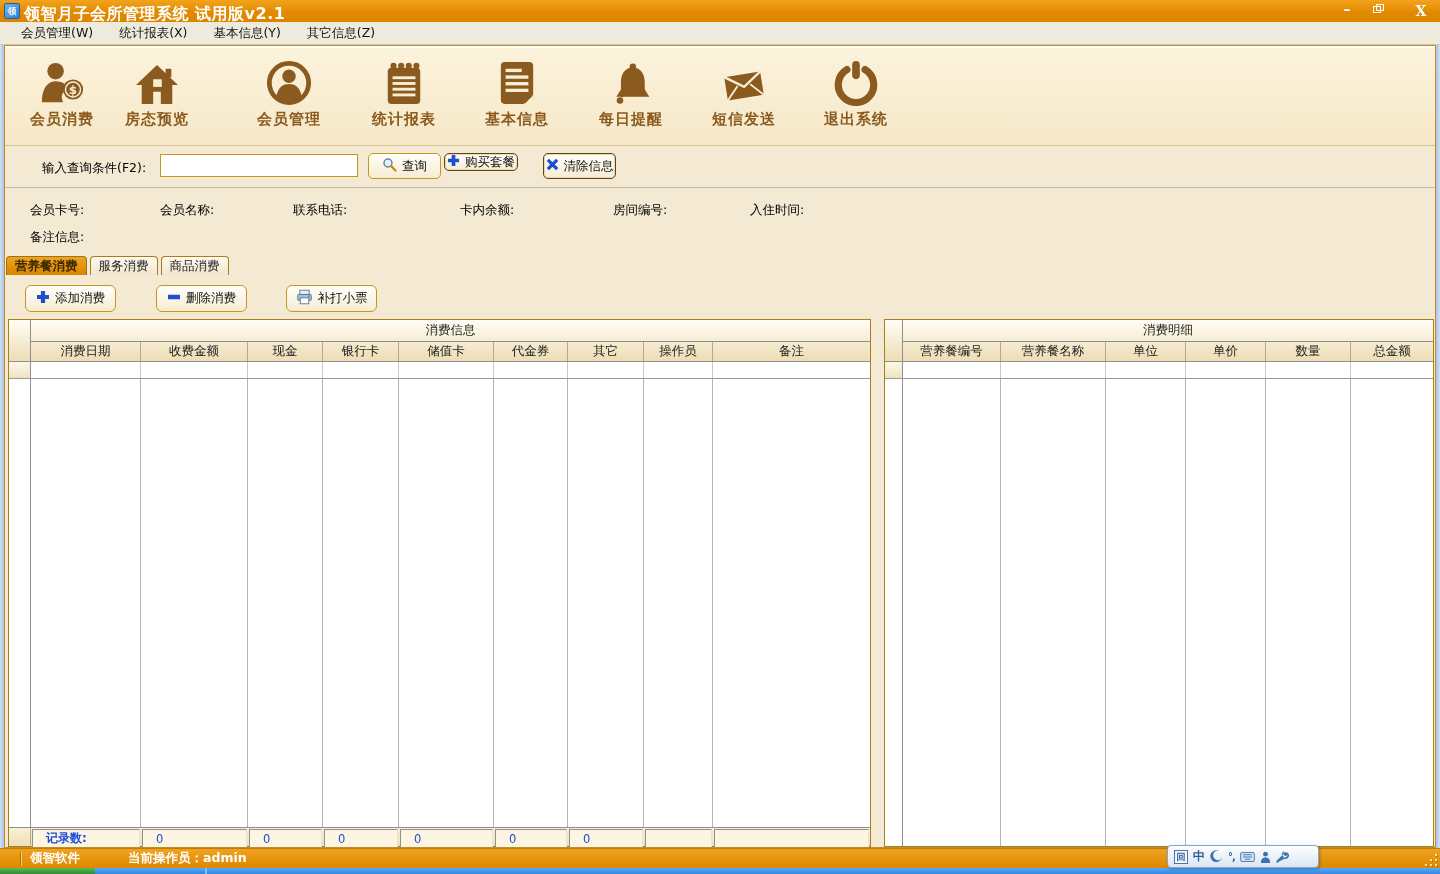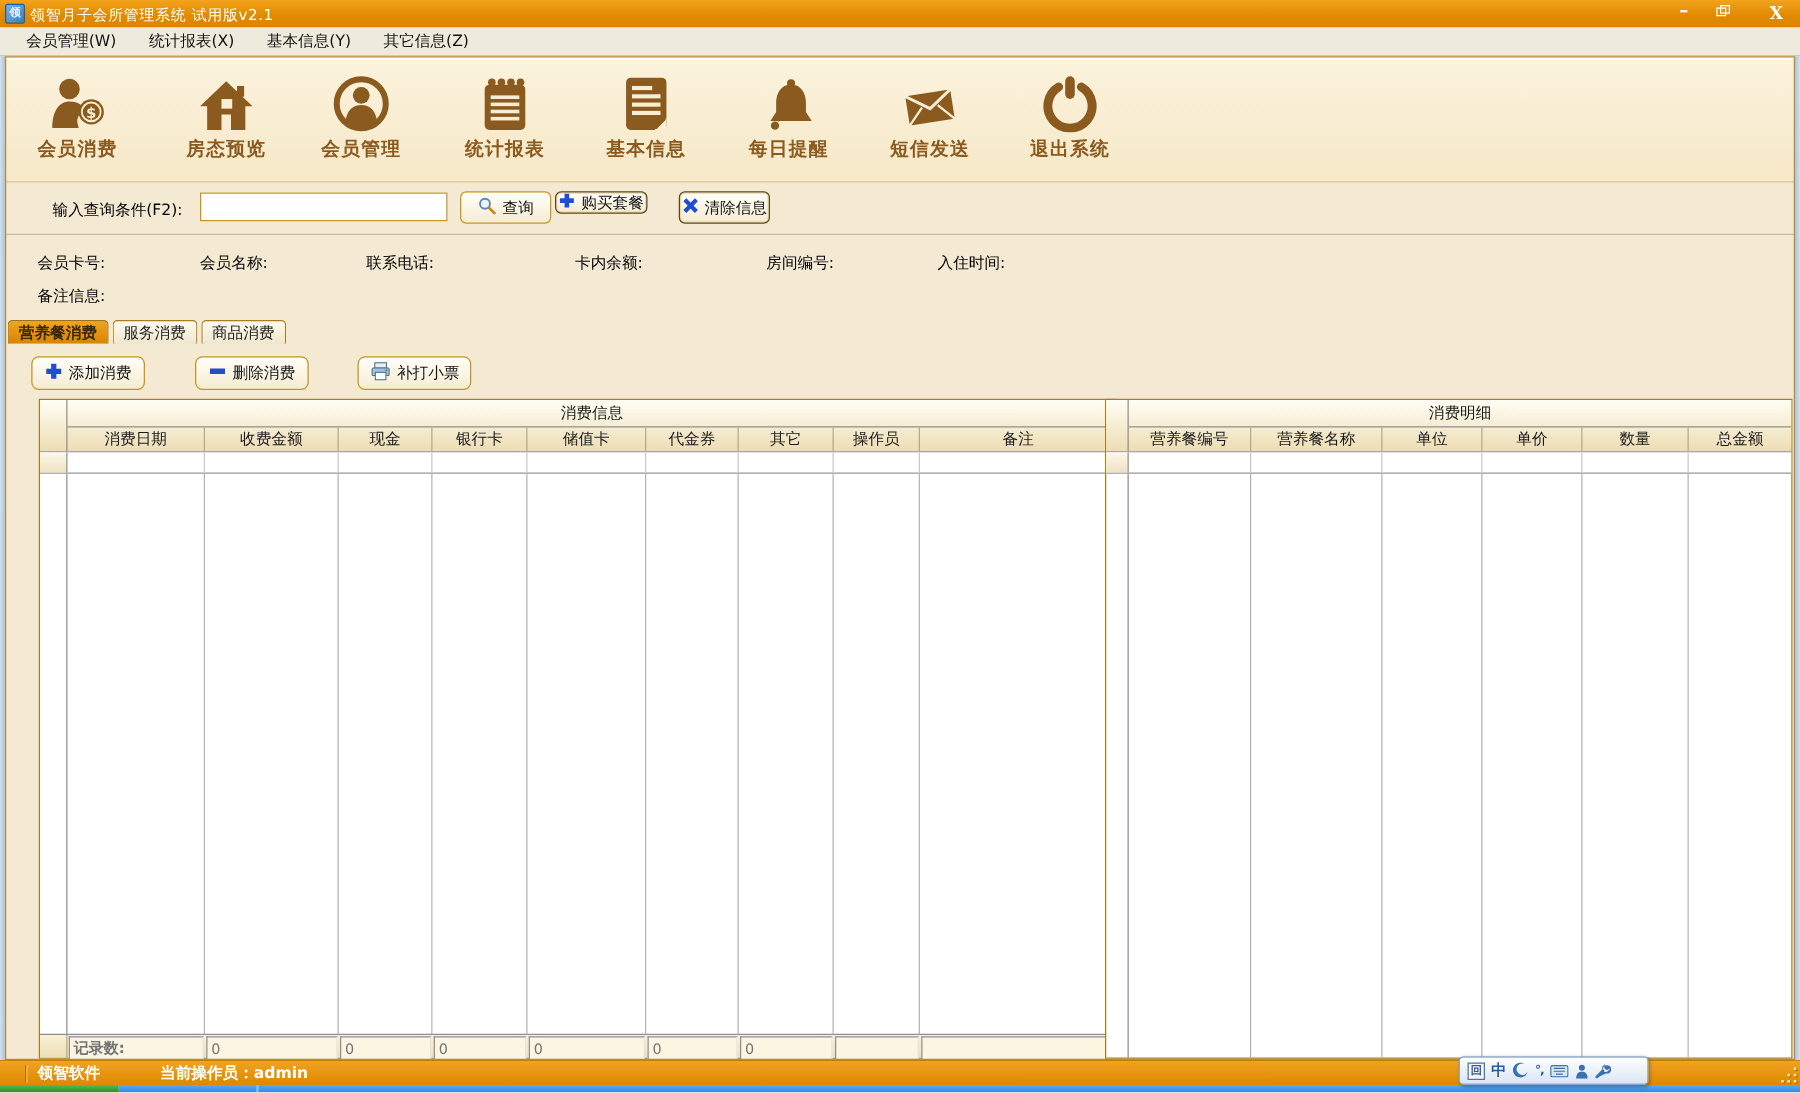--- a/index.html
+++ b/index.html
@@ -7,21 +7,21 @@
   body { font-family:"DejaVu Sans","Liberation Sans",sans-serif; }
   #screen { position:relative; width:1440px; height:874px; background:#F4EAD3; overflow:hidden; }
   .abs { position:absolute; }
 
   
   .titlebar { left:0; top:0; width:1440px; height:22px;
     background:linear-gradient(#F2A41C,#E18A00 55%,#DC8400); display:flex; align-items:center; }
   .app-icon { position:absolute; left:4px; top:3px; width:16px; height:16px; border-radius:2px;
     background:linear-gradient(135deg,#6FB6E8,#2F7FD0); border:1px solid #1C5FA8;
     color:#EAF6FF; font-size:9px; line-height:14px; text-align:center; font-weight:bold; }
-  .title-text { position:absolute; left:24px; top:4px; color:#FFFFFF; font-size:12px; font-weight:normal; letter-spacing:.5px;text-align:center; }
+  .title-text { position:absolute; left:24px; top:4px; color:#FFFFFF; font-size:16px; font-weight:bold; letter-spacing:.5px;text-align:center; }
   .win-btn { position:absolute; top:2px; width:22px; height:18px; color:#FFFFFF; text-align:center;
     font-weight:bold; cursor:default; }
   .btn-min { left:1336px; font-size:14px; line-height:14px; }
   .btn-restore { left:1368px; }
   .restore-glyph { position:absolute; left:5px; top:4px; width:8px; height:7px; border:1px solid #fff; background:transparent; }
   .restore-glyph2 { position:absolute; left:8px; top:2px; width:8px; height:7px; border:1px solid #fff; }
   .btn-close { left:1410px; font-size:14px; line-height:18px; font-family:"DejaVu Serif",serif; }
 
   
   .menubar { left:0; top:22px; width:1440px; height:23px; background:#EFEBDC;
@@ -68,21 +68,21 @@
     background:linear-gradient(#FDFAF0,#F1E6CC); color:#222; cursor:default; }
   .tab.active { background:linear-gradient(#F0A41E,#D88400); color:#3C2800; font-weight:bold; border-color:#9A7220; }
 
   
   .btn-add { left:25px; top:285px; width:91px; height:27px; border-radius:6px;text-align:right; }
   .btn-del { left:156px; top:285px; width:91px; height:27px; border-radius:6px; }
   .btn-print { left:286px; top:285px; width:91px; height:27px; border-radius:6px; }
 
   
   .tbl { background:#FFFFFF; border:1px solid #A87E22; display:flex; flex-direction:column; }
-  .tbl-left { left:8px; top:319px; width:863px; height:528px;margin-left:23px; }
+  .tbl-left { left:8px; top:319px; width:863px; height:528px; }
   .tbl-right { left:884px; top:319px; width:550px; height:528px; }
   .lgrid { display:grid; grid-template-columns:22px 110px 107px 75px 76px 95px 74px 76px 69px 1fr; }
   .rgrid { display:grid; grid-template-columns:18px 98px 105px 80px 80px 85px 1fr; }
   .tbl-head { grid-template-rows:22px 19px; background:linear-gradient(#FFFDF4,#EDDDB4); border-bottom:1px solid #8F8F8F; }
   .corner { grid-row:1/3; grid-column:1/2; border-right:1px solid #8F8F8F; }
   .group-title { display:flex; align-items:center; justify-content:center; font-size:12.5px; color:#1A1A1A;
     border-bottom:1px solid #8F8F8F; }
   .lgrid .group-title { grid-column:2/11; }
   .rgrid .group-title { grid-column:2/8; }
   .ch { display:flex; align-items:center; justify-content:center; font-size:12.5px; color:#1A1A1A;
@@ -90,21 +90,21 @@
   .ch:last-child { border-right:none; }
   .first-row { height:17px; border-bottom:1px solid #989898; background:#FFFFFF; }
   .first-row .sel { background:linear-gradient(#FDF8EA,#EFE2C0); border-right:1px solid #8F8F8F; }
   .fc { border-right:1px solid #C9C9C9; }
   .tbl-body { flex:1; }
   .bc { border-right:1px solid #B4B4B4; }
   .bsel { border-right:1px solid #8F8F8F; }
   .tbl-foot { height:19px; background:linear-gradient(#F9F0D6,#EDDFB6); border-top:1px solid #8F8F8F; }
   .fsel { border-right:1px solid #B5AA88; }
   .fcell { margin:1px; background:#FBF5E2; border:1px solid; border-color:#909090 #E3E3E3 #E3E3E3 #909090;
-    font-size:11.5px; color:#737373; display:flex; align-items:center; padding-left:3px; }
+    font-size:11.5px; color:#1d4ed8; display:flex; align-items:center; padding-left:13px; }
   .flabel { font-weight:bold; font-size:12px; }
 
   
   .statusbar { left:0; top:848px; width:1440px; height:20px;
     background:linear-gradient(#F0A220,#DD8800); border-top:1px solid #C27C00;
     display:flex; align-items:center; color:#FFFFFF; }
   .sb-divider { width:2px; height:14px; margin-left:20px; border-left:1px solid #B87400; border-right:1px solid #FFC866; }
   .sb-brand { margin-left:8px; font-size:12.5px; font-weight:bold; }
   .sb-operator { margin-left:48px; font-size:12.5px; font-weight:bold; }
   .grip { position:absolute; right:3px; top:852px; width:14px; height:14px; z-index:8; }
@@ -159,21 +159,21 @@
         <svg viewBox="0 0 52 48" width="48" height="44">
           <circle cx="19" cy="10" r="9"></circle>
           <path d="M4 44 C4 28 11 21 19 21 C26 21 30 24 33 28 C28 31 25 35 26 40 L27 44 Z"></path>
           <circle cx="38" cy="30" r="11"></circle>
           <circle cx="38" cy="30" r="8.2" fill="none" stroke="#F8EED4" stroke-width="1.6"></circle>
           <text x="38" y="35" text-anchor="middle" font-size="13" font-weight="bold" fill="#F8EED4">$</text>
         </svg>
       </div>
       <div class="tool-label">会员消费</div>
     </div>
-    <div class="tool-item" style="left:128px">
+    <div class="tool-item" style="left:104px">
       <div class="tool-icon">
         <svg viewBox="0 0 48 44" width="46" height="42">
           <rect x="33" y="5" width="6" height="9"></rect>
           <path d="M24 1 L46 22 L40 22 L40 42 L28 42 L28 29 L20 29 L20 42 L8 42 L8 22 L2 22 Z"></path>
           <rect x="20" y="16" width="9" height="8" fill="#F8EED4"></rect>
         </svg>
       </div>
       <div class="tool-label">房态预览</div>
     </div>
     <div class="tool-item" style="left:236px">

